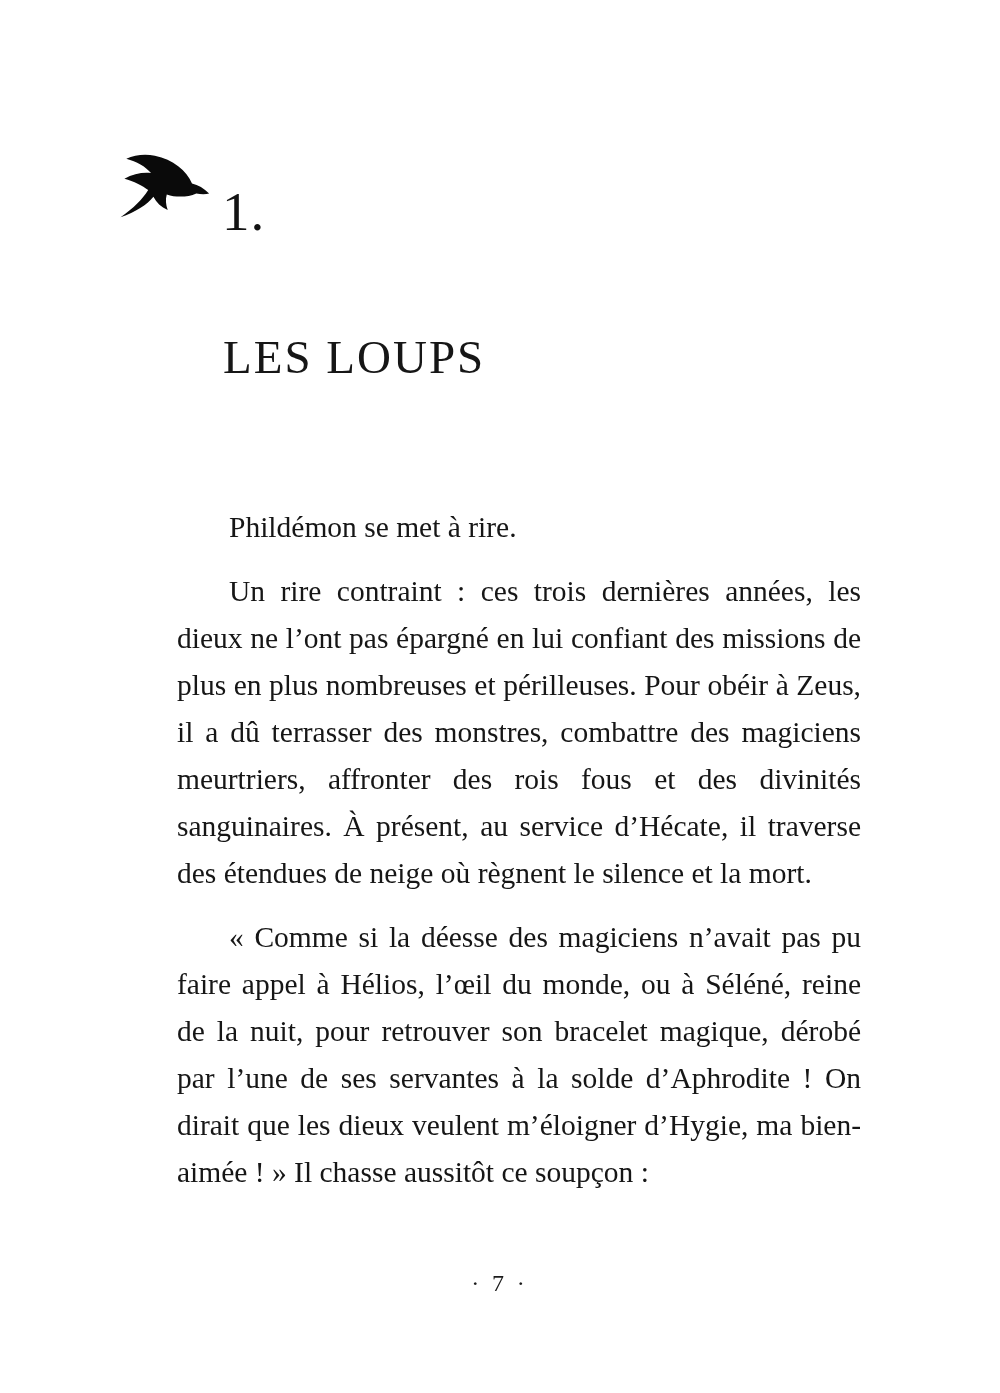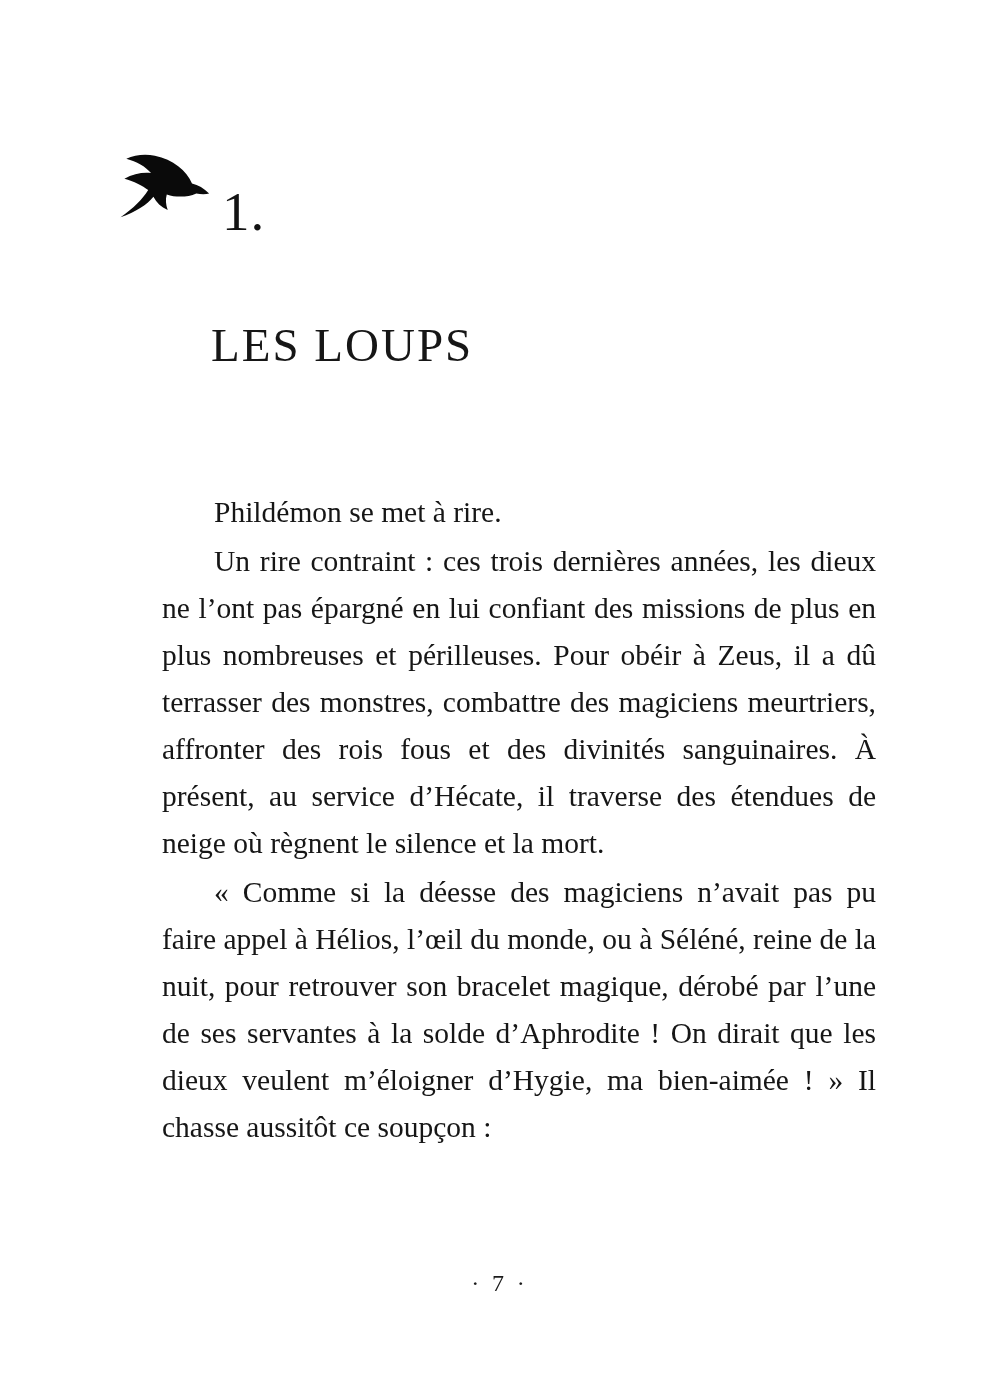--- a/index.html
+++ b/index.html
@@ -36,38 +36,38 @@
   }
   .chapter-number {
     font-size: 55px;
     line-height: 0.9;
     letter-spacing: 1px;
   }
   .chapter-title {
     position: absolute;
     left: 211px;
     top: 318px;
-    margin: 0;
+    margin: 12px;
     font-size: 47px;
     font-weight: normal;
     letter-spacing: 2px;
     color: #161616;
   }
   .body-text {
     position: absolute;
     left: 160px;
     top: 487px;
     width: 718px;
     font-size: 29.5px;
     line-height: 47px;
     text-align: justify;
     color: #161616;
   }
   .body-text p {
-    margin: 2px;
+    margin: 17px;
     text-indent: 52px;
   }
   .page-footer {
     position: absolute;
     left: 0;
     top: 1270px;
     width: 100%;
     text-align: center;
     font-size: 24px;
     letter-spacing: 4px;

